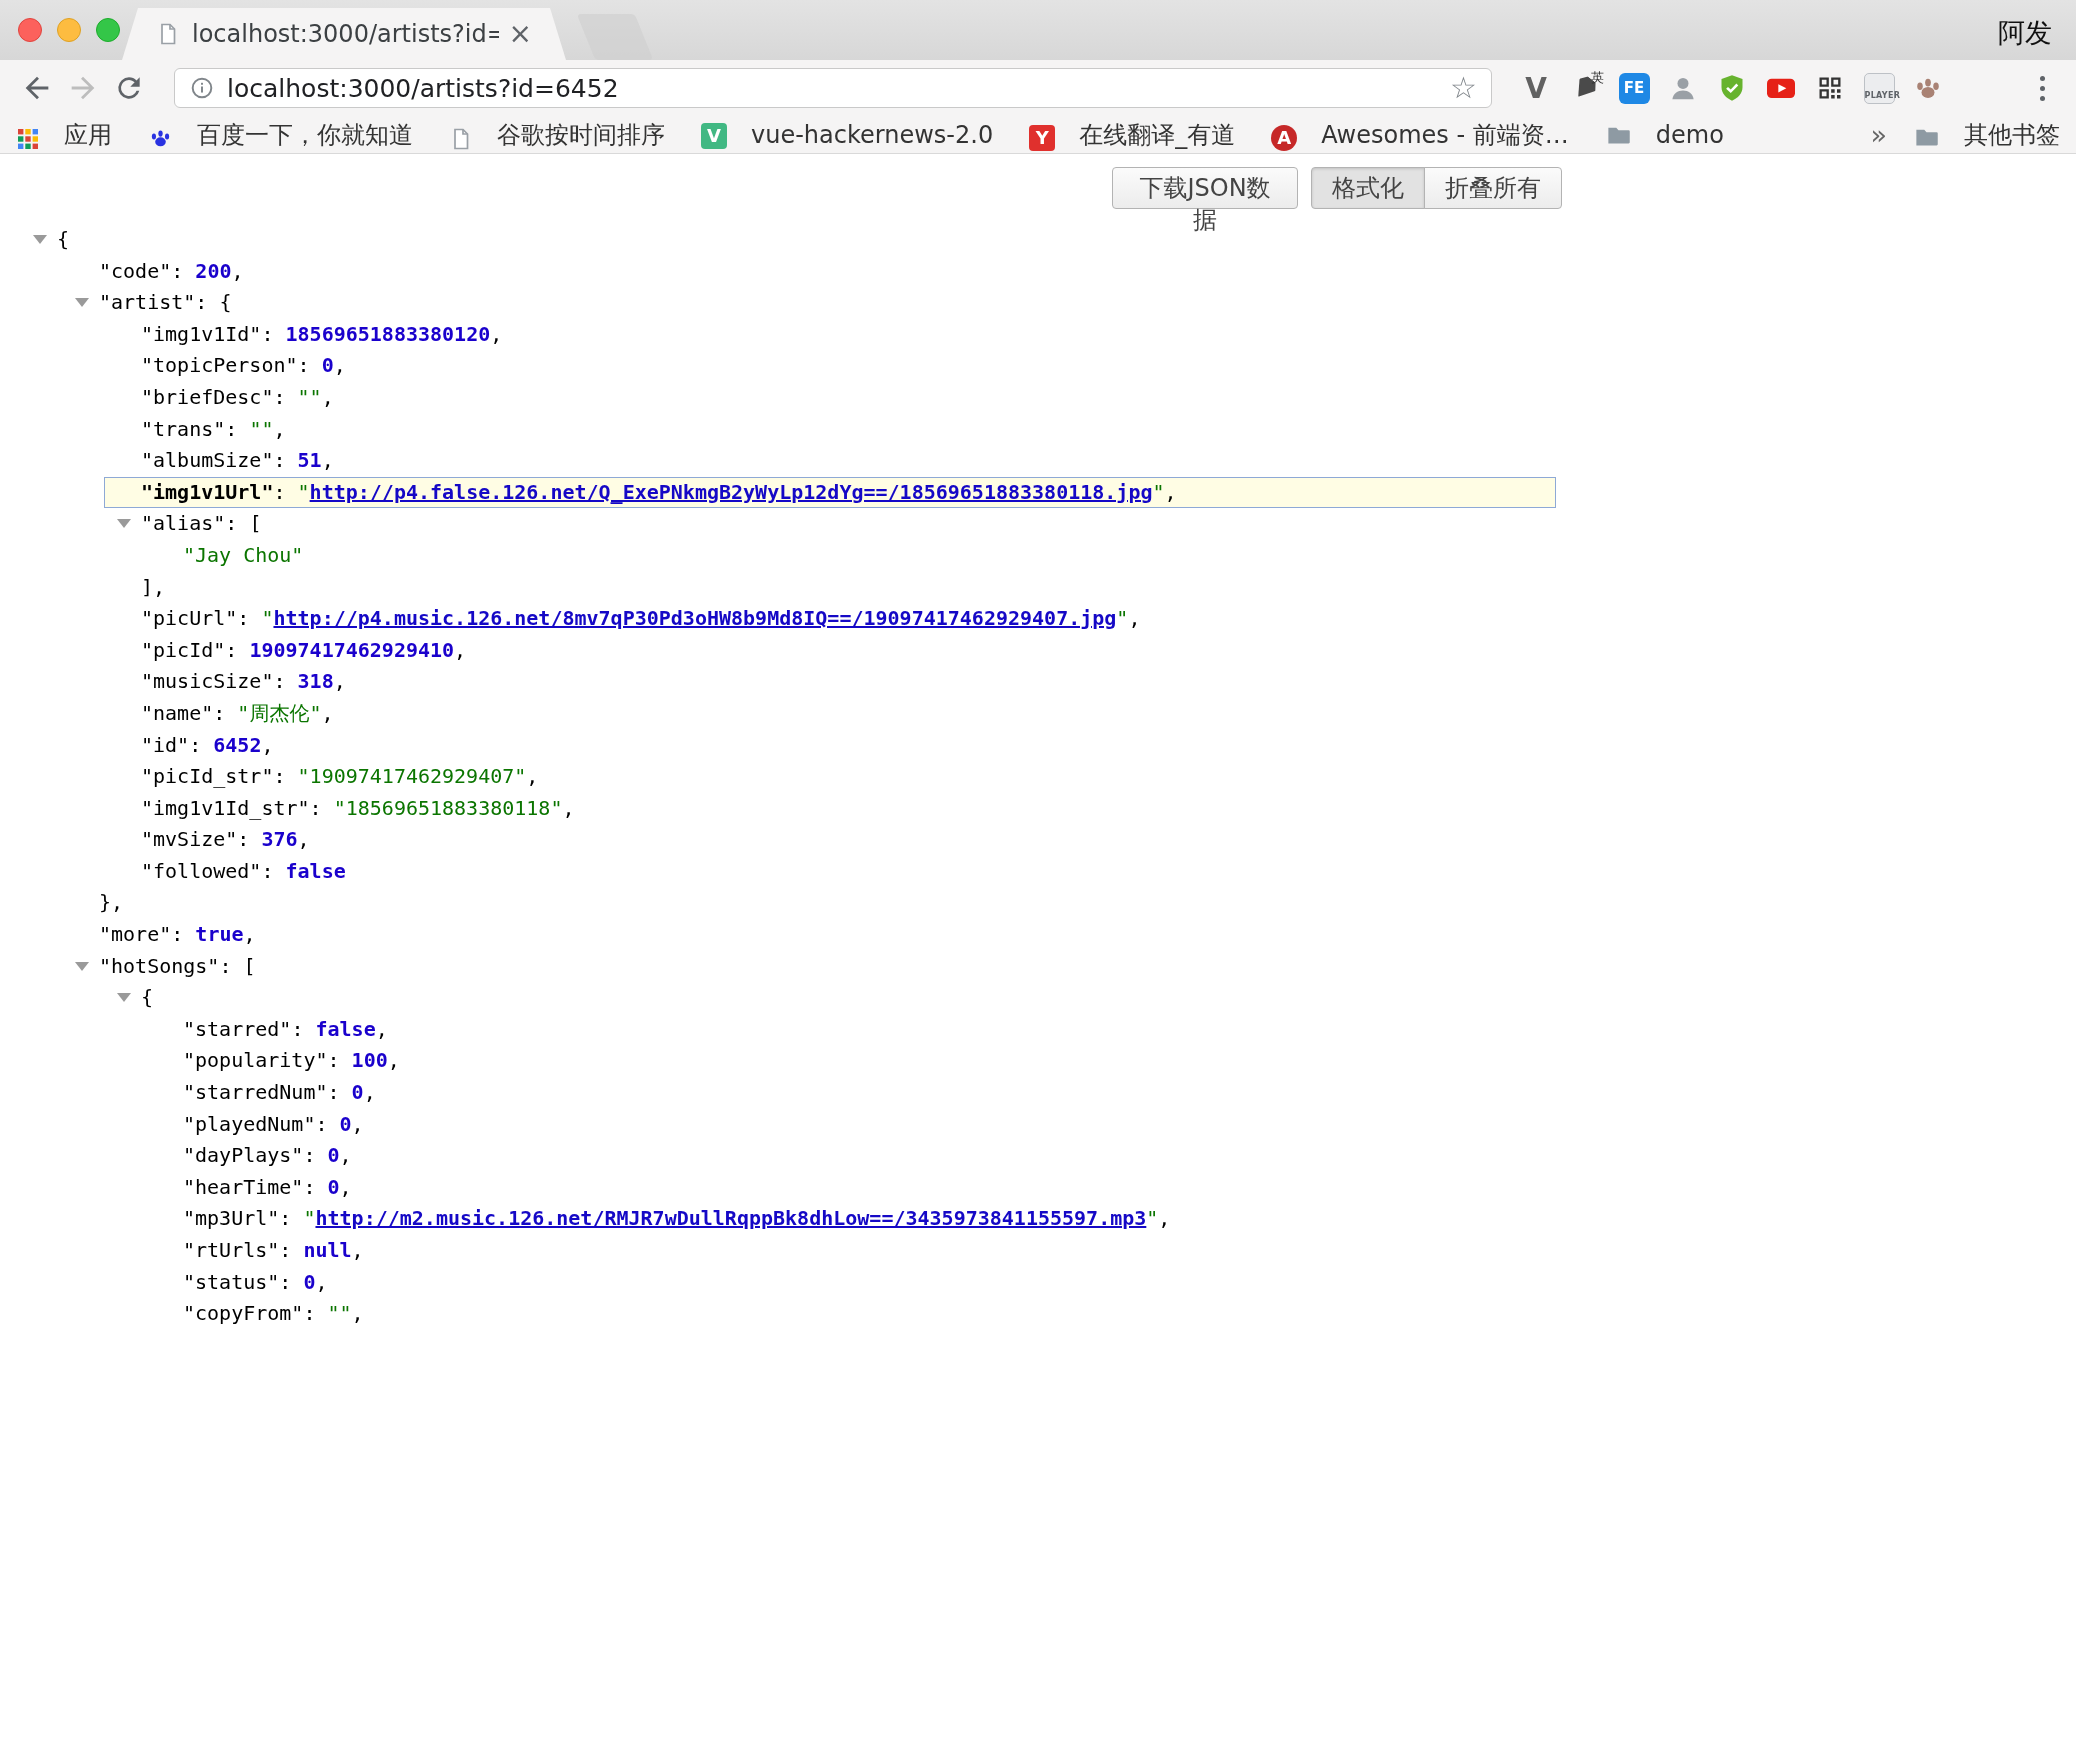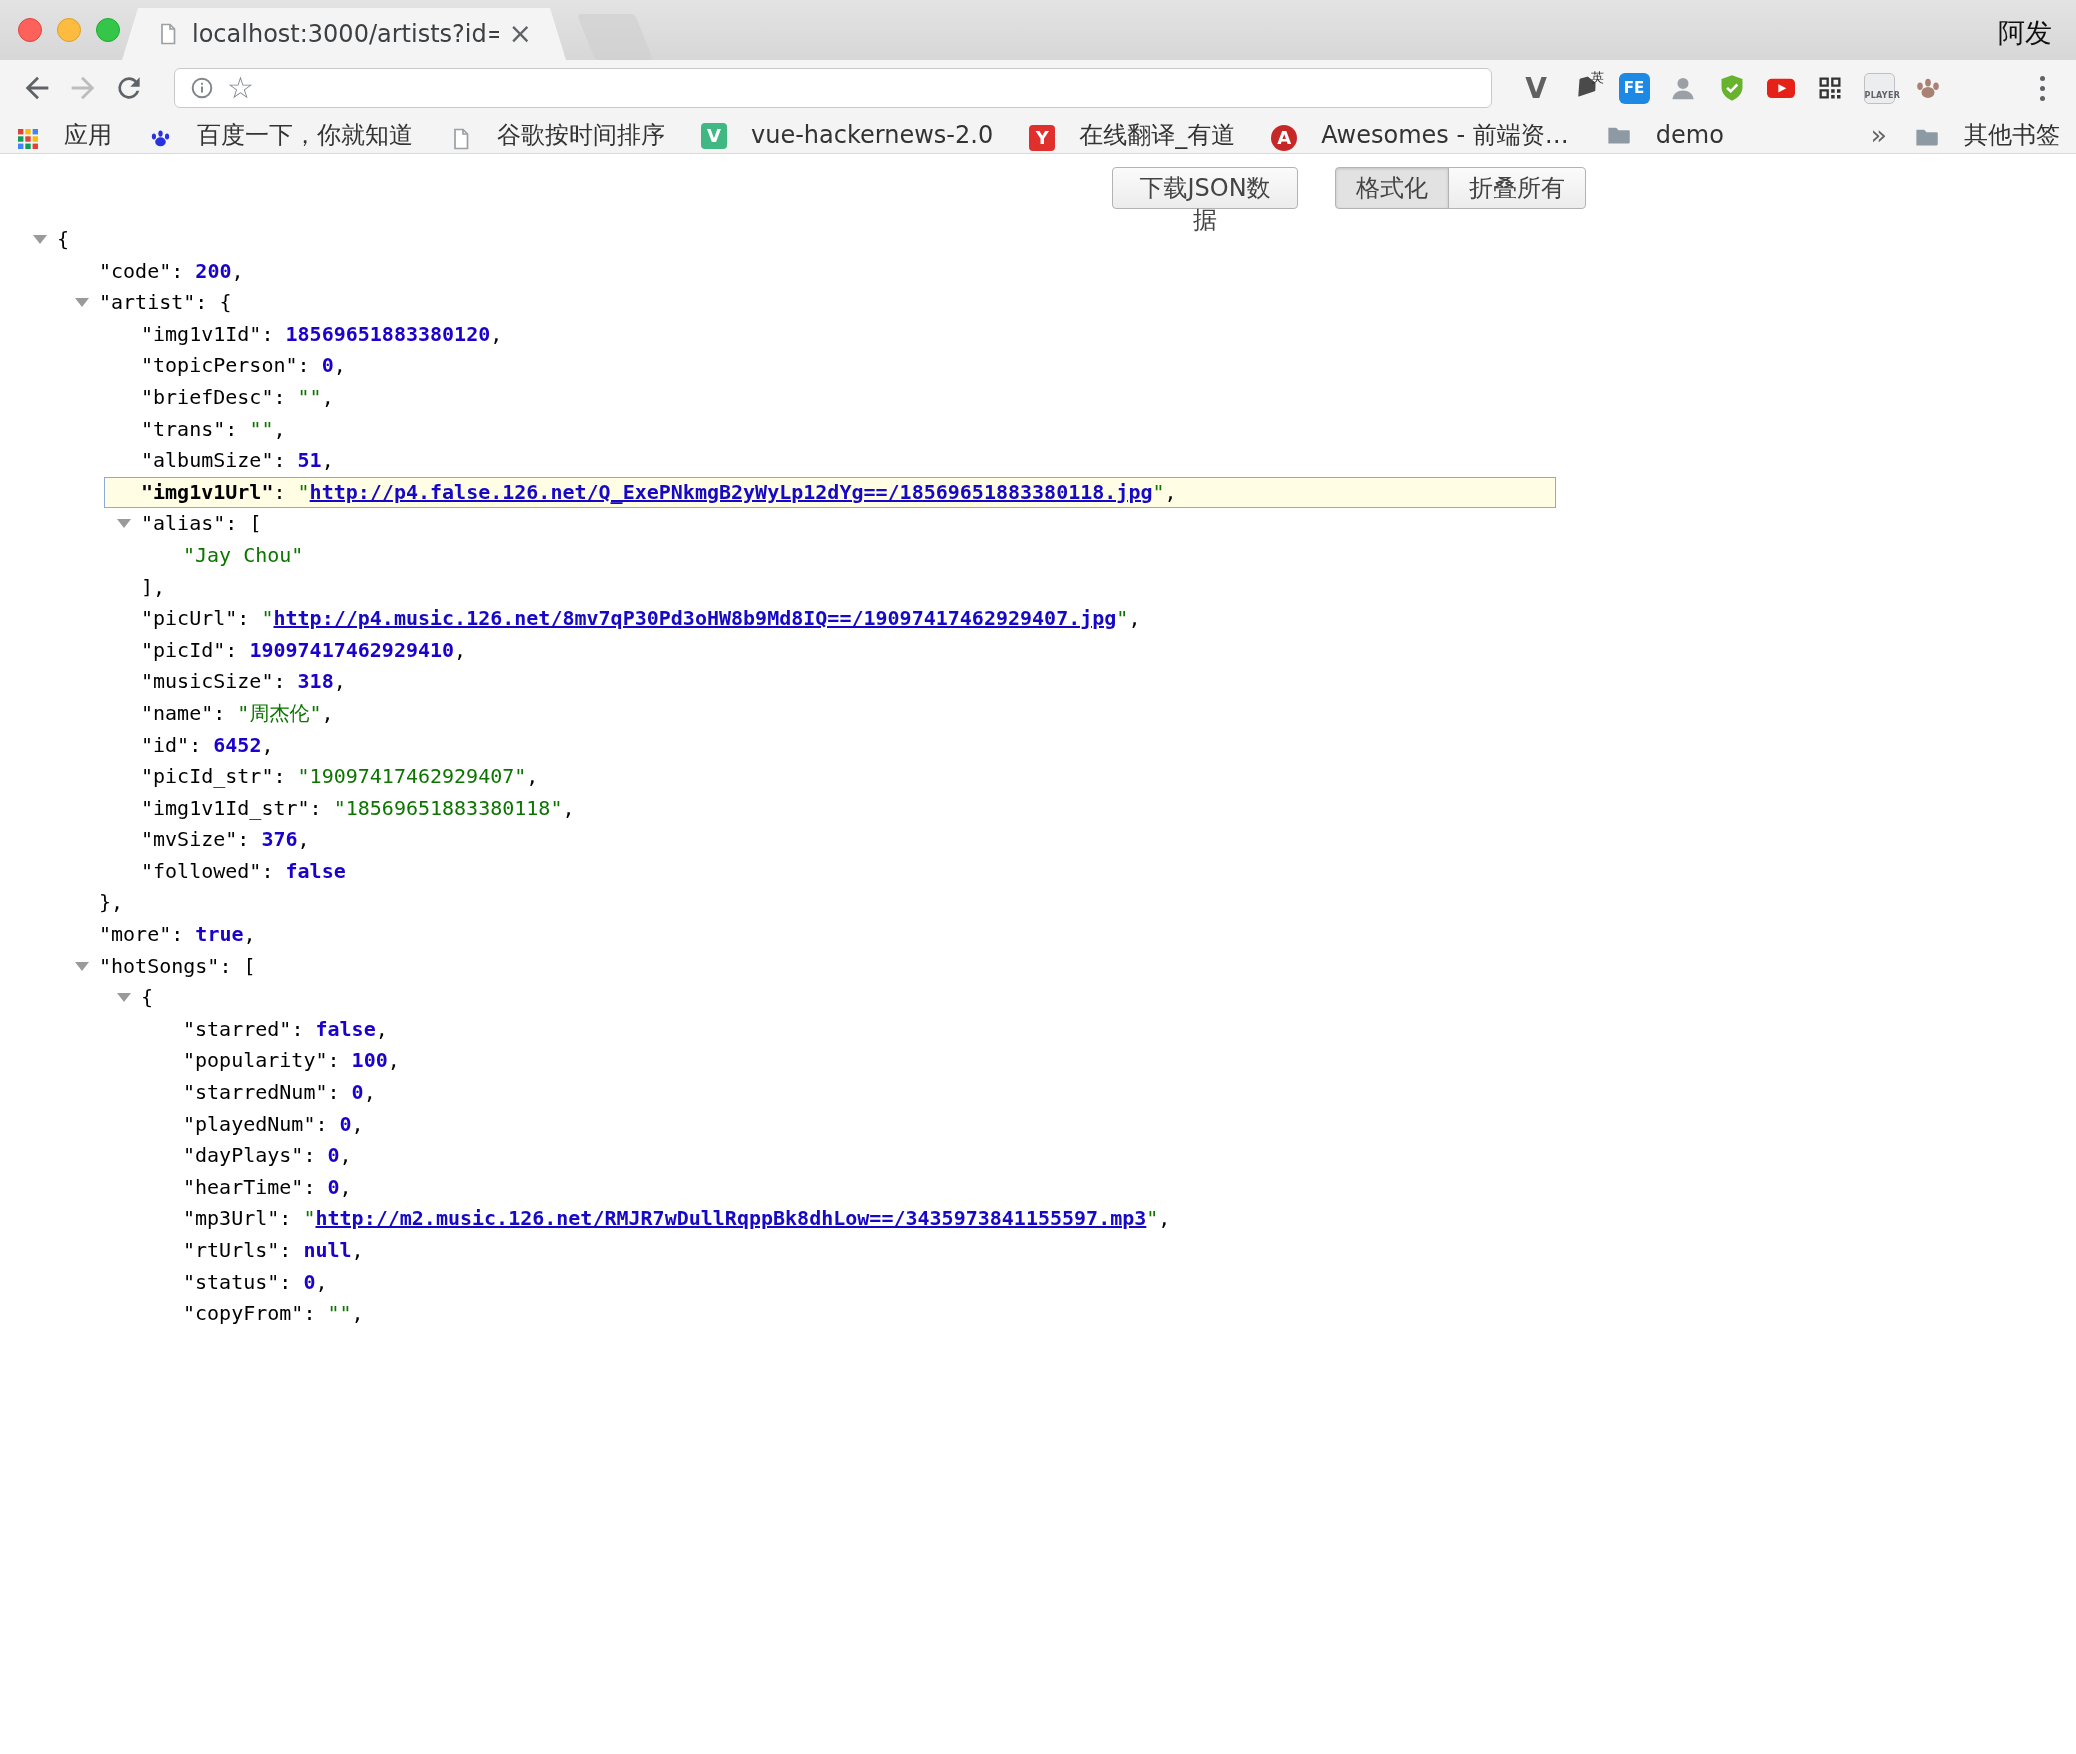--- a/index.html
+++ b/index.html
@@ -59,21 +59,21 @@
   .bm-right { margin-left:auto; display:flex; align-items:center; gap:26px; }
   .bm-overflow { font-size:27px; color:#666; cursor:pointer; }
 
   
   .content { position:relative; height:1600px; background:#fff; }
   .fmt-btn { height:42px; border:1px solid #B3B3B3; border-radius:4px; background:linear-gradient(#FBFBFB,#ECECEC);
              font-family:"DejaVu Sans","Liberation Sans",sans-serif; font-size:24px; color:#444;
              padding:4px 20px; cursor:pointer; }
   .dl-btn { position:absolute; left:1112px; top:13px; width:186px; }
   .btn-group { position:absolute; left:1311px; top:13px; display:flex; }
-  .btn-group .fmt-btn { border-radius:0; padding:0 20px;margin-left:24px; }
+  .btn-group .fmt-btn { border-radius:0; padding:0 20px; }
   .btn-group .fmt-btn:first-child { border-radius:4px 0 0 4px; }
   .btn-group .fmt-btn:last-child  { border-radius:0 4px 4px 0; margin-left:-1px; }
   .fmt-btn.active { background:#E2E2E2; box-shadow:inset 0 1px 3px rgba(0,0,0,.15); }
 
   
   .json-tree { position:absolute; top:70px; left:0; right:0; }
   .jline { position:relative; font-family:"DejaVu Sans Mono",monospace; font-size:20px;
            line-height:31.6px; white-space:pre; color:#000; }
   .tri { position:absolute; top:11px; width:0; height:0;
          border-left:7px solid transparent; border-right:7px solid transparent;
@@ -129,20 +129,21 @@
         </svg>
     </span>
     <div class="omnibox">
       <span style="display:flex;">
         <svg width="26" height="26" viewBox="0 0 24 24">
             <circle cx="12" cy="12" r="8.6" fill="none" stroke="#80868B" stroke-width="1.8"></circle>
             <rect x="11.1" y="10.6" width="1.8" height="5.6" fill="#80868B"></rect>
             <rect x="11.1" y="7.2" width="1.8" height="1.8" fill="#80868B"></rect>
           </svg>
       </span>
+      <span class="url-text">localhost:3000/artists?id=6452</span>
       <span class="star">☆</span>
     </div>
     <div class="ext-row" id="extRow">
         <span class="ext-icon">
           <span class="vimium-v">V</span>
         </span>
         <span class="ext-icon">
           <span class="nib"></span>
           <span class="nib-sup">英</span>
         </span>

